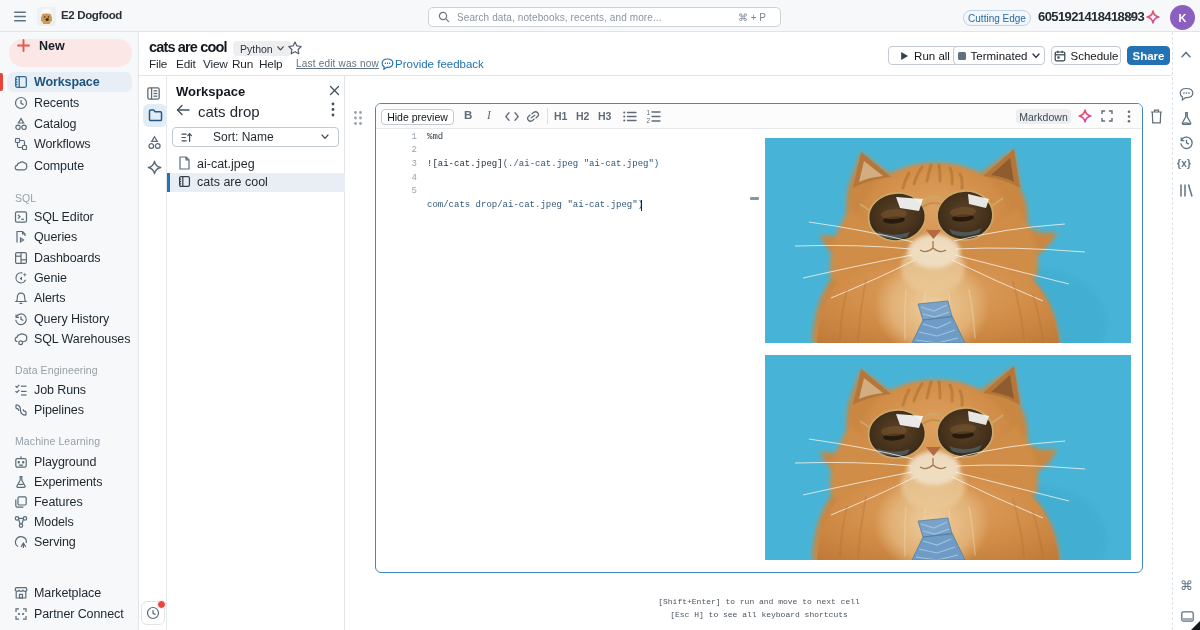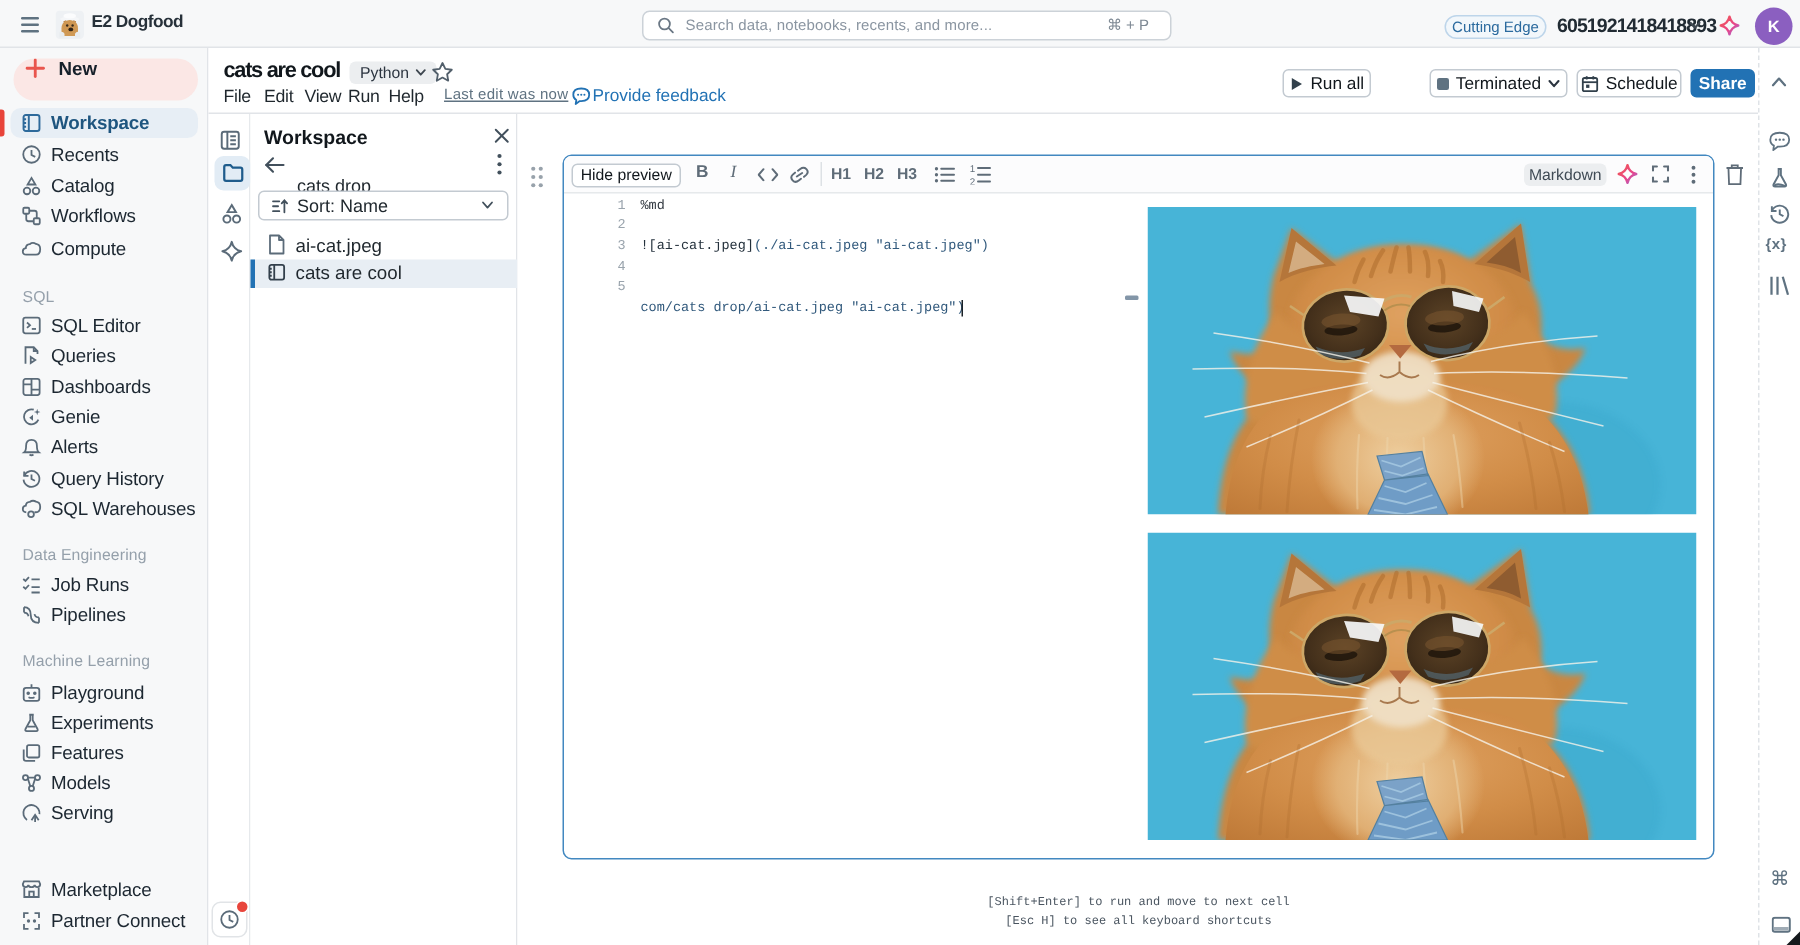--- a/index.html
+++ b/index.html
@@ -346,21 +346,21 @@
     <svg class="abs" style="left:242px;top:26px" width="13" height="12" viewBox="0 0 13 12">
         <path d="M6.5,1 Q11.8,1 11.8,5.2 Q11.8,9.4 6.5,9.4 L5.5,9.4 L2.8,11.3 L3.2,8.7 Q1.2,7.6 1.2,5.2 Q1.2,1 6.5,1 Z" fill="none" stroke="#2272b4" stroke-width="1.2" stroke-linejoin="round"></path>
         <g fill="#2272b4">
           <circle cx="4.4" cy="5.2" r="0.7"></circle>
           <circle cx="6.5" cy="5.2" r="0.7"></circle>
           <circle cx="8.6" cy="5.2" r="0.7"></circle>
         </g>
       </svg>
     <div class="abs" style="left:256px;top:26px;font-size:11.5px;color:#2272b4">Provide feedback</div>
 
-    <div class="hbtn" style="left:716px;width:59px;gap:5px">
+    <div class="hbtn" style="left:749px;width:74px;gap:5px">
       <svg width="9" height="10" viewBox="0 0 9 10">
           <path d="M1.2,1 L8,5 L1.2,9 Z" fill="#32404b"></path>
         </svg>Run all
     </div>
     <div class="hbtn" style="left:814px;width:92px;gap:5px">
       <span style="width:8px;height:8px;background:#5f7281;border-radius:1.5px;display:inline-block"></span>Terminated
       <svg width="8" height="6" viewBox="0 0 8 6">
           <path d="M1,1 L4,4.4 L7,1" fill="none" stroke="#2c3540" stroke-width="1.4" stroke-linecap="round" stroke-linejoin="round"></path>
         </svg>
     </div>
@@ -418,38 +418,38 @@
           <line x1="1.5" y1="1.5" x2="9.5" y2="9.5"></line>
           <line x1="9.5" y1="1.5" x2="1.5" y2="9.5"></line>
         </g>
       </svg>
     <svg class="abs" style="left:9px;top:28px" width="14" height="12" viewBox="0 0 14 12">
         <g fill="none" stroke="#42505c" stroke-width="1.4" stroke-linecap="round" stroke-linejoin="round">
           <line x1="13" y1="6" x2="1.5" y2="6"></line>
           <path d="M6,1.5 L1.5,6 L6,10.5"></path>
         </g>
       </svg>
-    <div class="abs" style="left:31px;top:41px;font-size:12px;color:#1f272d">cats drop</div>
+    <div class="abs" style="left:31px;top:27px;font-size:15px;color:#1f272d">cats drop</div>
     <svg class="abs" style="left:164px;top:26px" width="4" height="15" viewBox="0 0 4 15">
         <g fill="#42505c">
           <circle cx="2" cy="2" r="1.4"></circle>
           <circle cx="2" cy="7.5" r="1.4"></circle>
           <circle cx="2" cy="13" r="1.4"></circle>
         </g>
       </svg>
     <div class="abs" style="left:5px;top:51px;width:167px;height:20px;box-sizing:border-box;border:1px solid #c3cad1;border-radius:4px;background:#fff;display:flex;align-items:center">
       <svg style="margin-left:8px" width="12" height="11" viewBox="0 0 12 11">
           <g stroke="#42505c" stroke-width="1.2" stroke-linecap="round" fill="none">
             <line x1="1" y1="2.2" x2="5.2" y2="2.2"></line>
             <line x1="1" y1="5.5" x2="4.4" y2="5.5"></line>
             <line x1="1" y1="8.8" x2="5.2" y2="8.8"></line>
             <path d="M8.6,9.5 L8.6,1.8 M6.8,3.6 L8.6,1.6 L10.4,3.6"></path>
           </g>
         </svg>
-      <span style="margin-left:5px;font-size:12px;color:#1f272d">Sort: Name</span>
+      <span style="margin-left:20px;font-size:12px;color:#1f272d">Sort: Name</span>
       <svg style="margin-left:auto;margin-right:9px" width="8" height="6" viewBox="0 0 8 6">
           <path d="M1,1 L4,4.4 L7,1" fill="none" stroke="#42505c" stroke-width="1.2" stroke-linecap="round" stroke-linejoin="round"></path>
         </svg>
     </div>
     <svg class="abs" style="left:11px;top:80px" width="13" height="14" viewBox="0 0 13 14">
         <path d="M2,13 L2,1 L8,1 L11,4 L11,13 Z M8,1 L8,4 L11,4" fill="none" stroke="#5b6b79" stroke-width="1.2" stroke-linejoin="round"></path>
       </svg>
     <div class="abs" style="left:30px;top:81px;font-size:12.5px;color:#1f272d">ai-cat.jpeg</div>
     <div class="abs" style="left:0;top:96.5px;width:178px;height:19px;background:#e8eef4"></div>
     <div class="abs" style="left:0;top:96.5px;width:3px;height:19px;background:#2272b4"></div>

